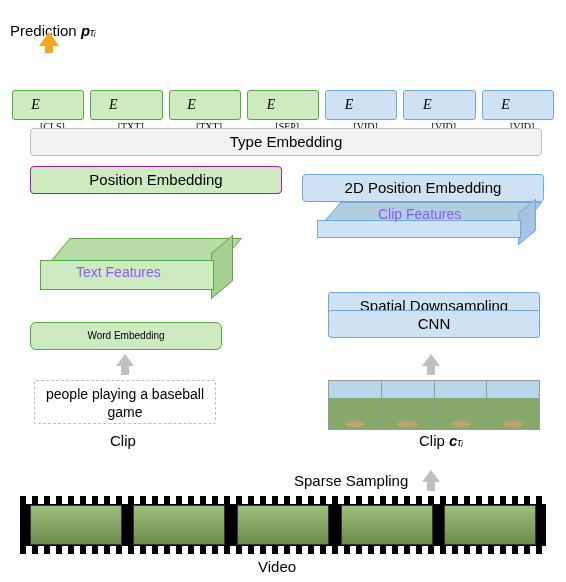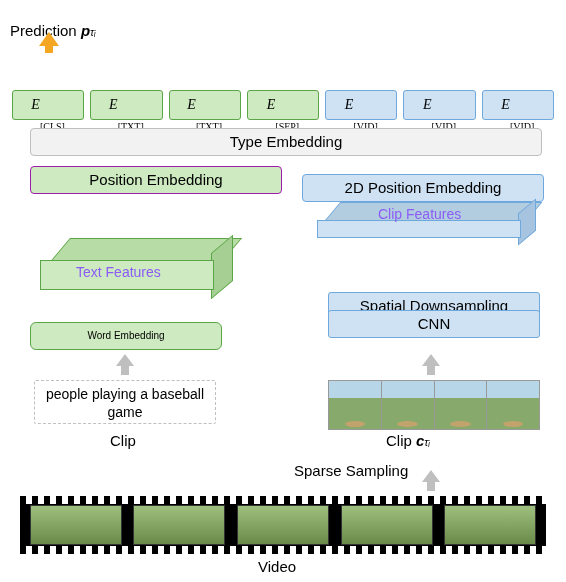--- a/index.html
+++ b/index.html
@@ -165,24 +165,24 @@
   
   .text-box {
     position:absolute; top:370px; left:24px; width:182px; height:44px;
     border:1.5px dashed #bfbfbf; border-radius:2px;
     text-align:center; font-size:14px; padding-top:4px; box-sizing:border-box;
     line-height:18px;
   }
   
   .lbl { position:absolute; font-size:15px; }
   .lbl-text  { top:422px; left:100px; }
-  .lbl-clip  { top:422px; left:376px; }
+  .lbl-clip  { top:422px; left:409px; }
   .lbl-clip .ital { font-style: italic; font-weight:bold;}
   .lbl-clip .sub { font-size:11px; font-style:italic;}
-  .lbl-sparse{ top:452px; left:284px; }
+  .lbl-sparse{ top:462px; left:284px; }
   .lbl-video { top:548px; left:248px;text-align:center; }
   
   .clip-row {
     position:absolute; top:370px; left:318px; width:210px; height:48px;
     border:1px solid #999;
     display:flex;
   }
   .clip-frame {
     flex:1; border-right:1px solid #999;
   }

